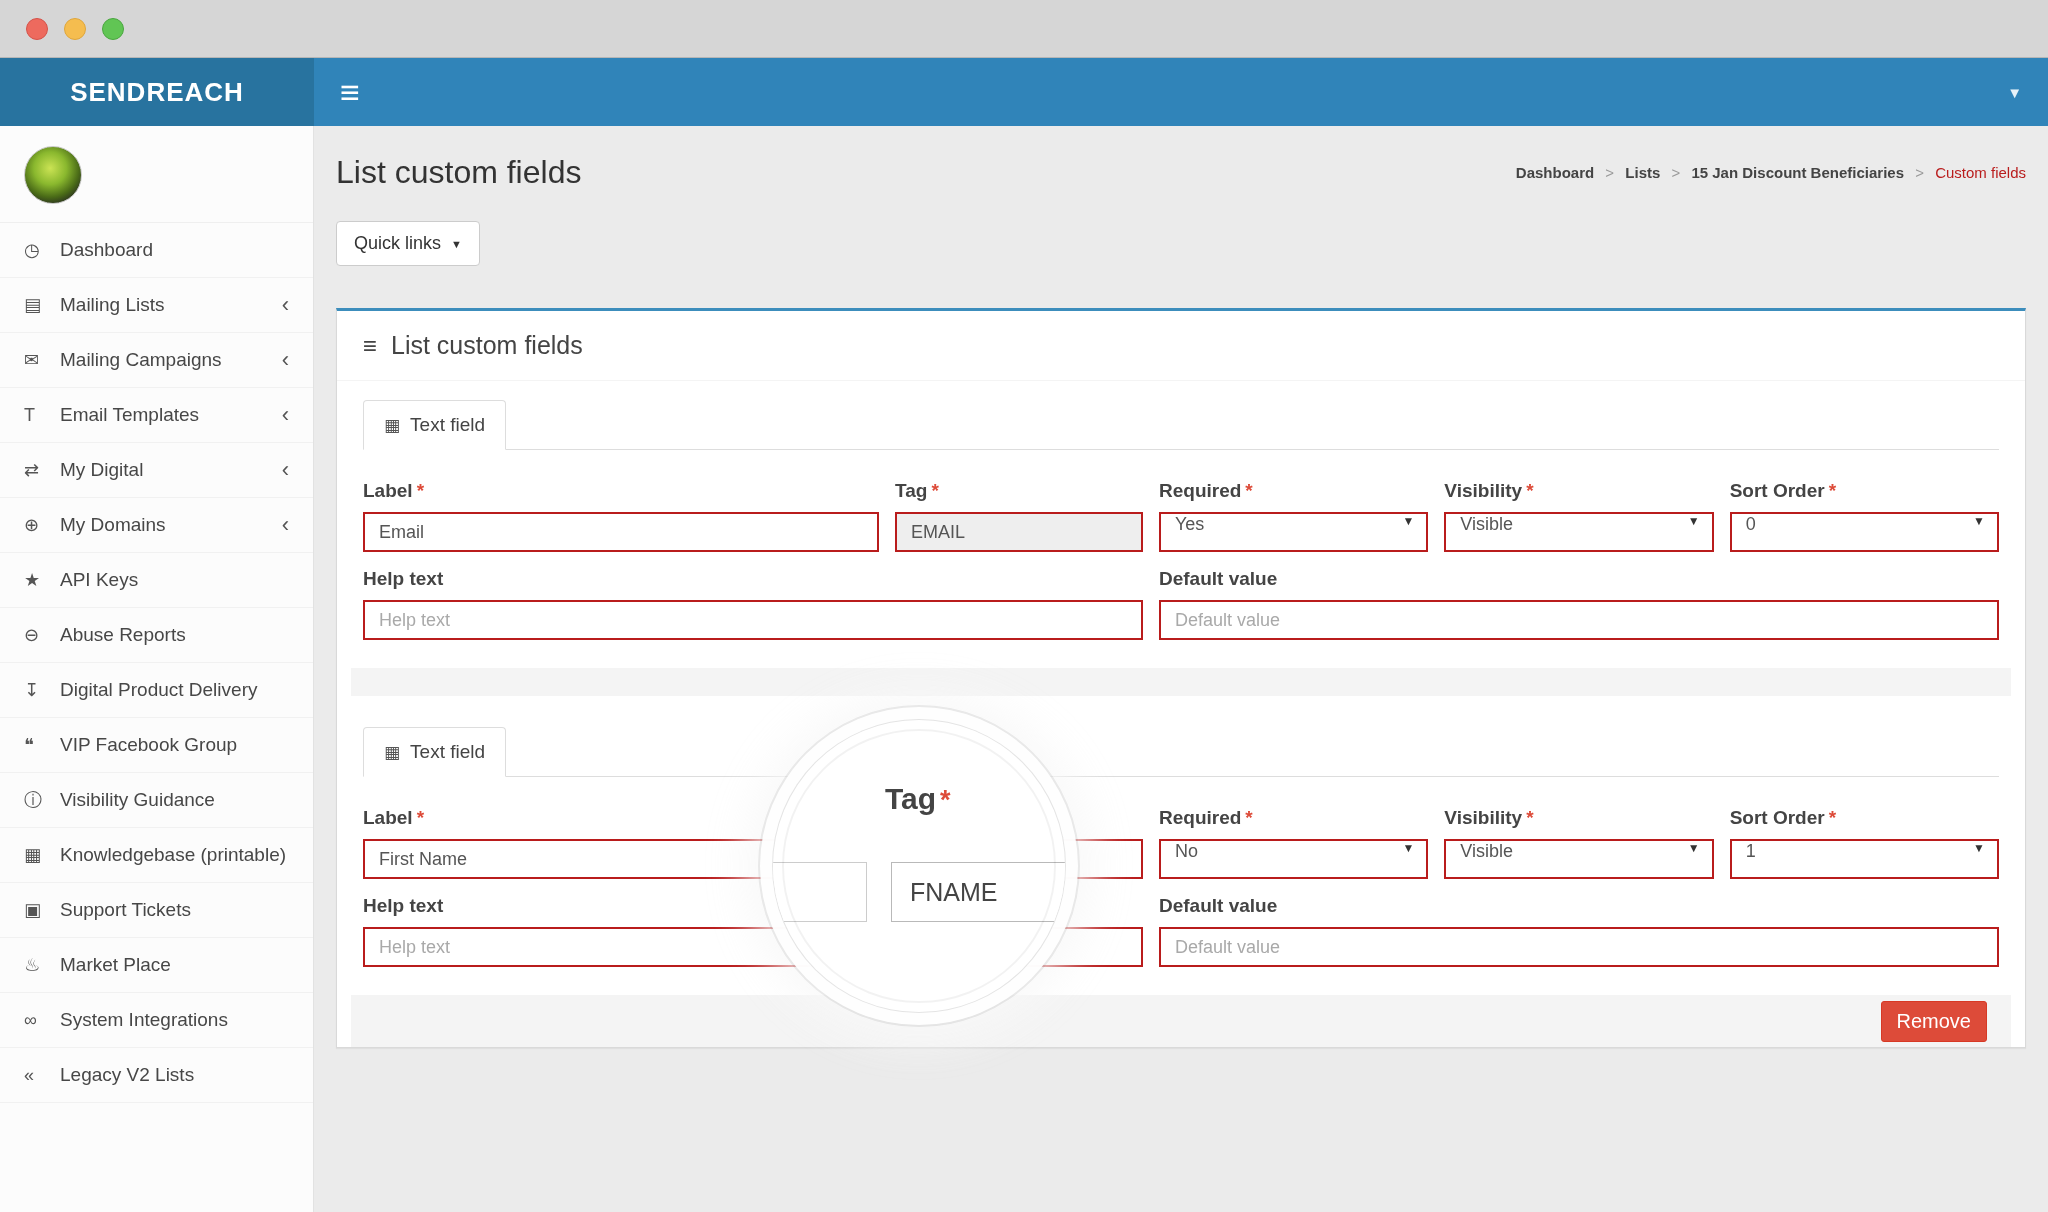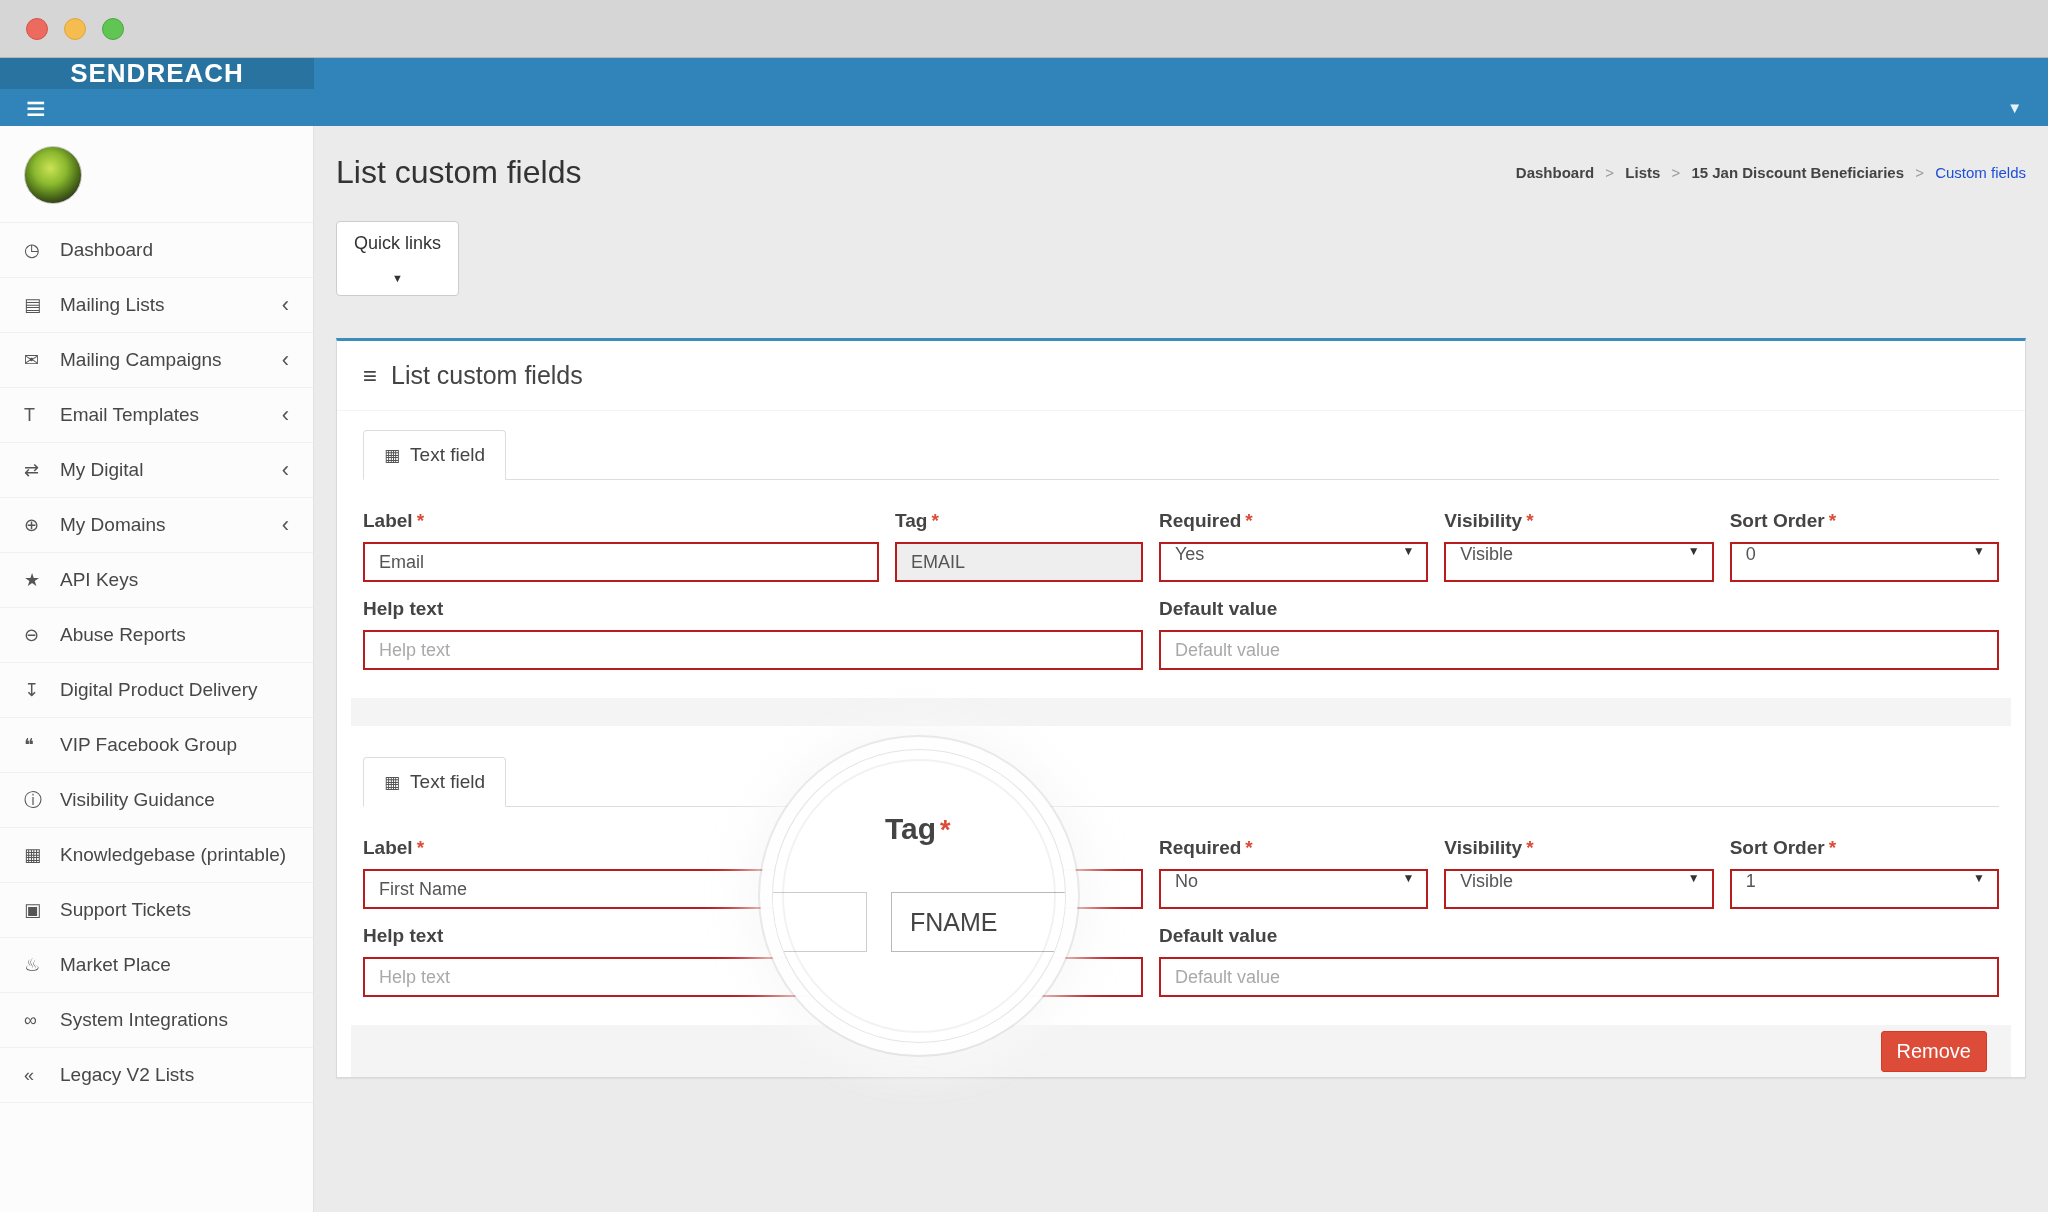--- a/index.html
+++ b/index.html
@@ -8,21 +8,21 @@
   .screen { position:relative; width:2048px; height:1212px; overflow:hidden; background:#ebebeb; }
 
   
   .window-bar { height:58px; background:#d6d6d6; border-bottom:1px solid #b6b6b6; display:flex; align-items:center; padding-left:26px; }
   .traffic { width:22px; height:22px; border-radius:50%; margin-right:16px; cursor:pointer; }
   .t-close { background:#ed6a5e; border:1px solid #d55249; }
   .t-min   { background:#f5bd4f; border:1px solid #dfa63b; }
   .t-zoom  { background:#61c554; border:1px solid #4aa73f; }
 
   
-  .topbar { height:68px; display:flex; background:#3084b9;flex-direction:column; }
+  .topbar { height:68px; display:flex; background:#3084b9; }
   .brand { width:314px; background:#28739f; color:#fff; font-size:26px; font-weight:bold; letter-spacing:1px; display:flex; align-items:center; justify-content:center; }
   .nav-rest { flex:1; position:relative; display:flex; align-items:center; }
   .hamburger { color:#fff; font-size:34px; font-weight:bold; margin-left:26px; cursor:pointer; line-height:1; }
   .user-caret { position:absolute; right:26px; color:#e7f1f8; font-size:15px; cursor:pointer; }
 
   
   .body-row { display:flex; height:1086px; }
 
   
   .sidebar { flex:0 0 314px; background:#fcfcfc; border-right:1px solid #e2e2e2; }
@@ -34,24 +34,24 @@
   .si-label { font-size:19px; }
   .si-chev { position:absolute; right:24px; font-size:22px; color:#555; line-height:1; }
 
   
   .content { flex:1; padding:2px 22px; background:#ebebeb; }
   .content-header { display:flex; justify-content:space-between; align-items:center; margin-top:26px; }
   .page-title { font-size:32px; font-weight:400; color:#333; margin:0; }
   .breadcrumb { font-size:15px; color:#666; }
   .breadcrumb .bc-link { color:#444; font-weight:600; cursor:pointer; }
   .breadcrumb .bc-sep { color:#999; margin:0 7px; font-weight:400; }
-  .breadcrumb .bc-current { color:#1d4ed8; }
+  .breadcrumb .bc-current { color:#b91c1c; }
 
   .quick-links-row { margin-top:30px; }
-  .btn-quick { display:inline-flex; align-items:center; gap:18px; background:#fff; border:1px solid #ccc; border-radius:4px; padding:11px 17px; font-size:18px; color:#333; cursor:pointer; font-family:inherit;flex-direction:column; }
+  .btn-quick { display:inline-flex; align-items:center; gap:10px; background:#fff; border:1px solid #ccc; border-radius:4px; padding:11px 17px; font-size:18px; color:#333; cursor:pointer; font-family:inherit; }
   .btn-quick .caret { font-size:11px; color:#333; }
 
   
   .panel { margin-top:42px; background:#fff; border:1px solid #d9d9d9; border-top:3px solid #3c8dbc; box-shadow:0 1px 1px rgba(0,0,0,.05); }
   .panel-header { padding:20px 26px; border-bottom:1px solid #f4f4f4; display:flex; align-items:center; }
   .panel-icon { font-size:24px; color:#444; margin-right:14px; }
   .panel-title { font-size:25px; color:#444; font-weight:400; }
   .panel-body { padding:18px 14px 0 14px; }
 
   .field-group { padding:0 12px; position:relative; }

